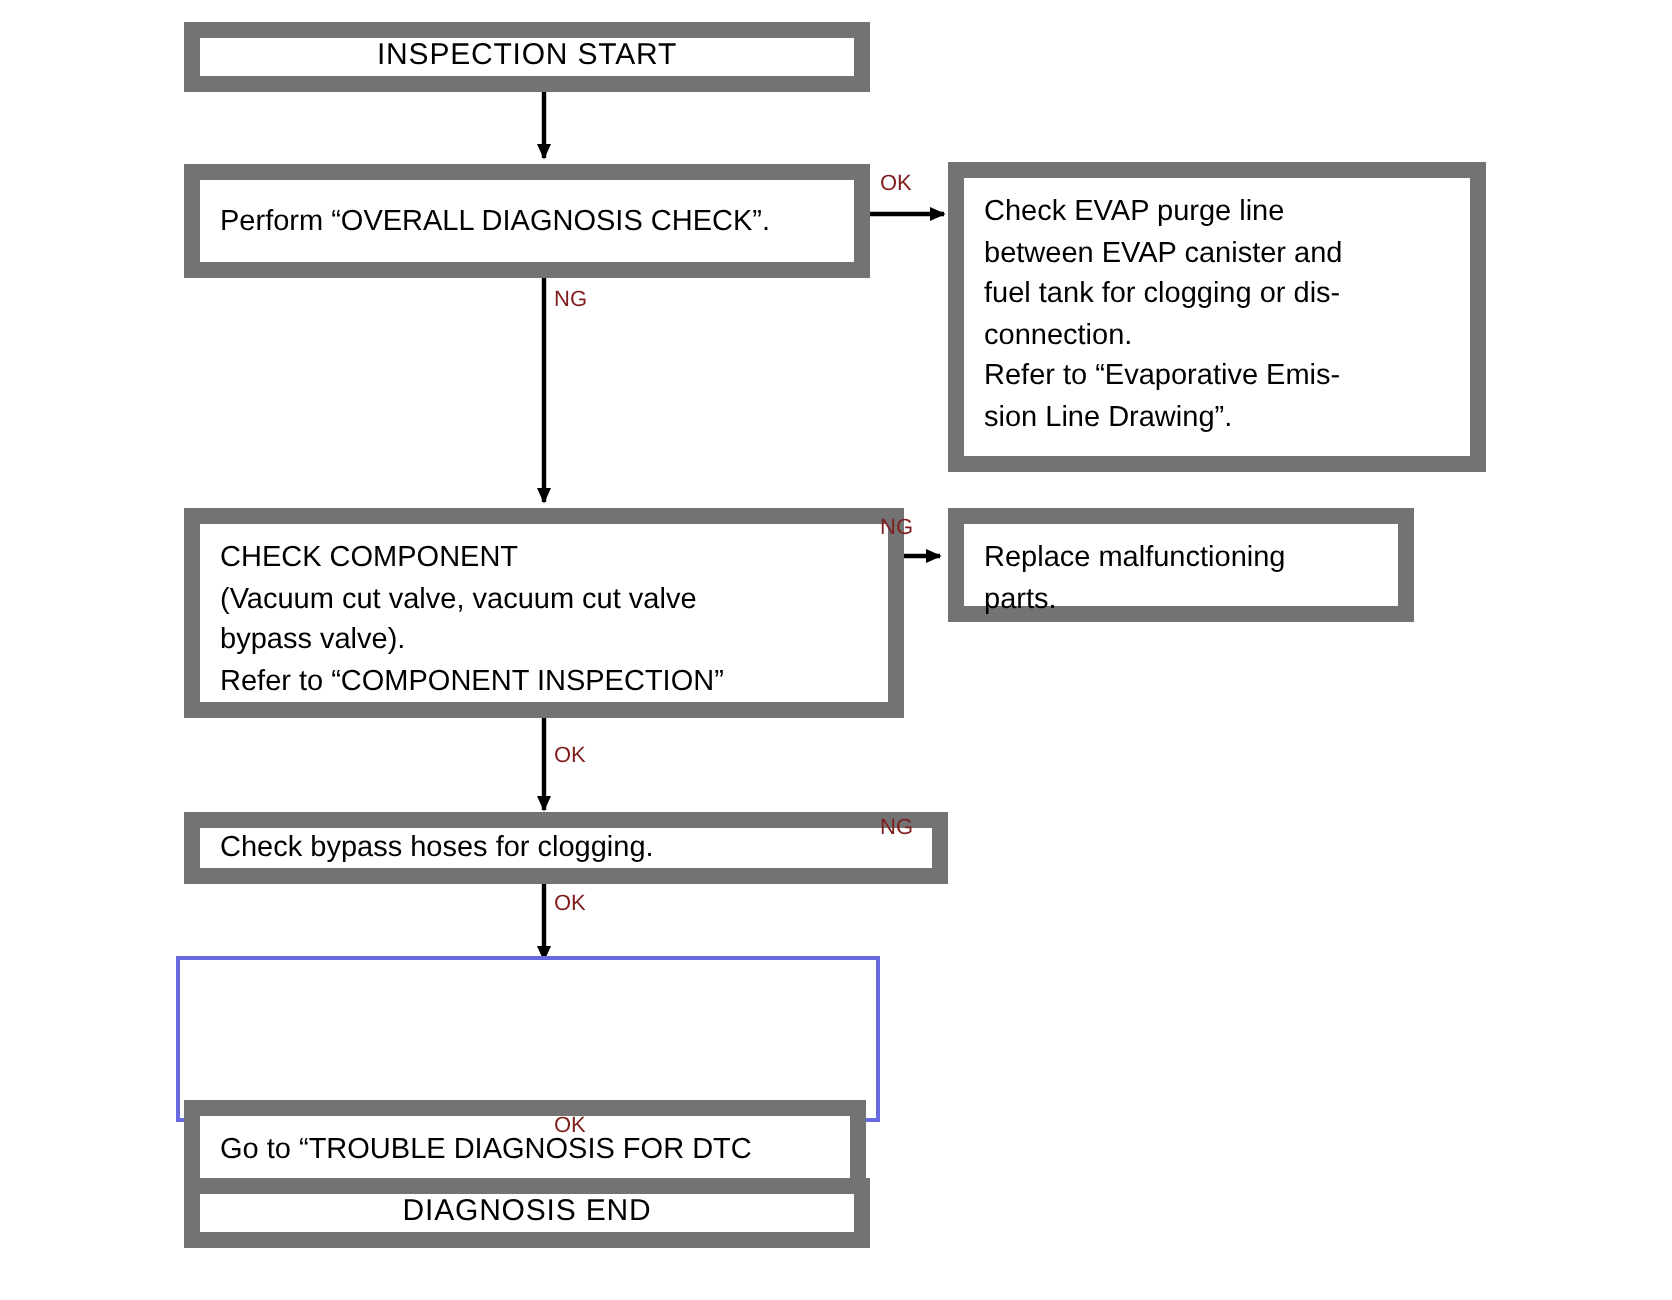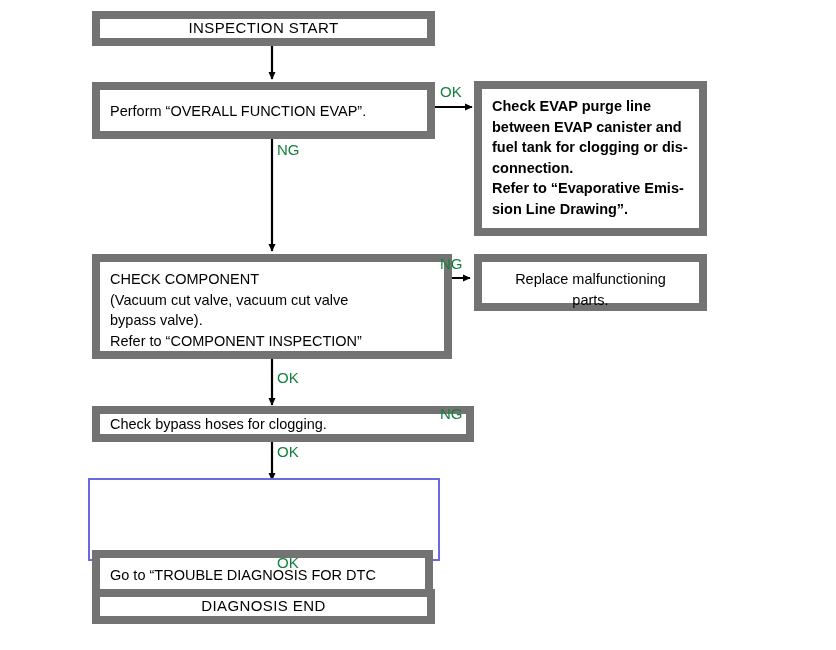--- a/index.html
+++ b/index.html
@@ -62,23 +62,23 @@
   .blue-wrap {
     position: absolute;
     border: 2px solid #6a6ae0;
     background: #ffffff;
     box-sizing: border-box;
   }
 
   
   .edge-label {
     position: absolute;
-    font-size: 15px;
+    font-size: 11px;
     line-height: 16px;
-    color: #15803d;
+    color: #7f1d1d;
     white-space: nowrap;
   }
 
   svg.connectors {
     position: absolute;
     left: 0;
     top: 0;
     width: 836px;
     height: 650px;
     pointer-events: none;
@@ -111,40 +111,40 @@
     <line x1="272" y1="442" x2="272" y2="480" stroke="#000000" stroke-width="2.2" marker-end="url(#arrow)"></line>
 
     <line x1="272" y1="554" x2="272" y2="588" stroke="#000000" stroke-width="2.2" marker-end="url(#arrow)"></line>
   </svg>
 
   <div class="node terminal" style="left:92px; top:11px; width:343px; height:35px;">
     <span class="txt">INSPECTION START</span>
   </div>
 
   <div class="node process center-v" style="left:92px; top:82px; width:343px; height:57px;">
-    <span class="txt">Perform “OVERALL FUNCTION EVAP”.</span>
+    <span class="txt">Perform “OVERALL DIAGNOSIS CHECK”.</span>
   </div>
 
-  <div class="node process" style="left:474px; top:81px; width:233px; height:155px;font-weight:bold;">
+  <div class="node process" style="left:474px; top:81px; width:269px; height:155px;">
     <span class="txt">Check EVAP purge line
 between EVAP canister and
 fuel tank for clogging or dis-
 connection.
 Refer to “Evaporative Emis-
 sion Line Drawing”.</span>
   </div>
 
   <div class="node process" style="left:92px; top:254px; width:360px; height:105px;">
     <span class="txt">CHECK COMPONENT
 (Vacuum cut valve, vacuum cut valve
 bypass valve).
 Refer to “COMPONENT INSPECTION”</span>
   </div>
 
-  <div class="node process" style="left:474px; top:254px; width:233px; height:57px;text-align:center;">
+  <div class="node process" style="left:474px; top:254px; width:233px; height:57px;">
     <span class="txt">Replace malfunctioning
 parts.</span>
   </div>
 
   <div class="node process center-v" style="left:92px; top:406px; width:382px; height:36px;">
     <span class="txt">Check bypass hoses for clogging.</span>
   </div>
 
 
   <div class="blue-wrap" style="left:88px; top:478px; width:352px; height:83px;"></div>

